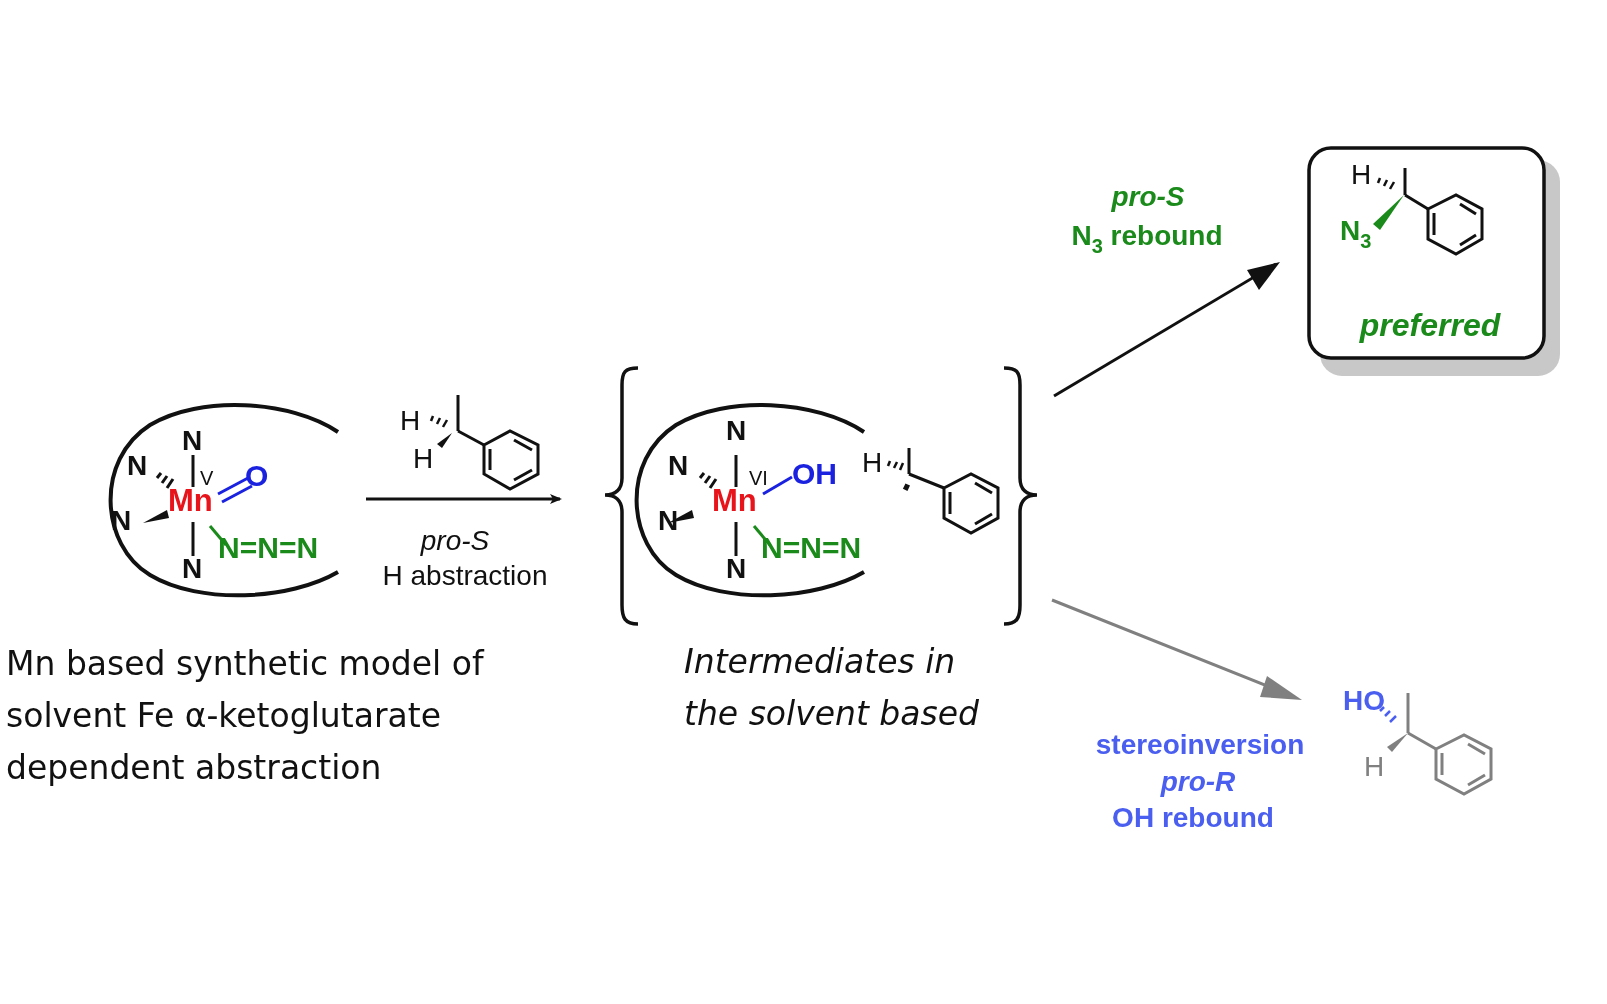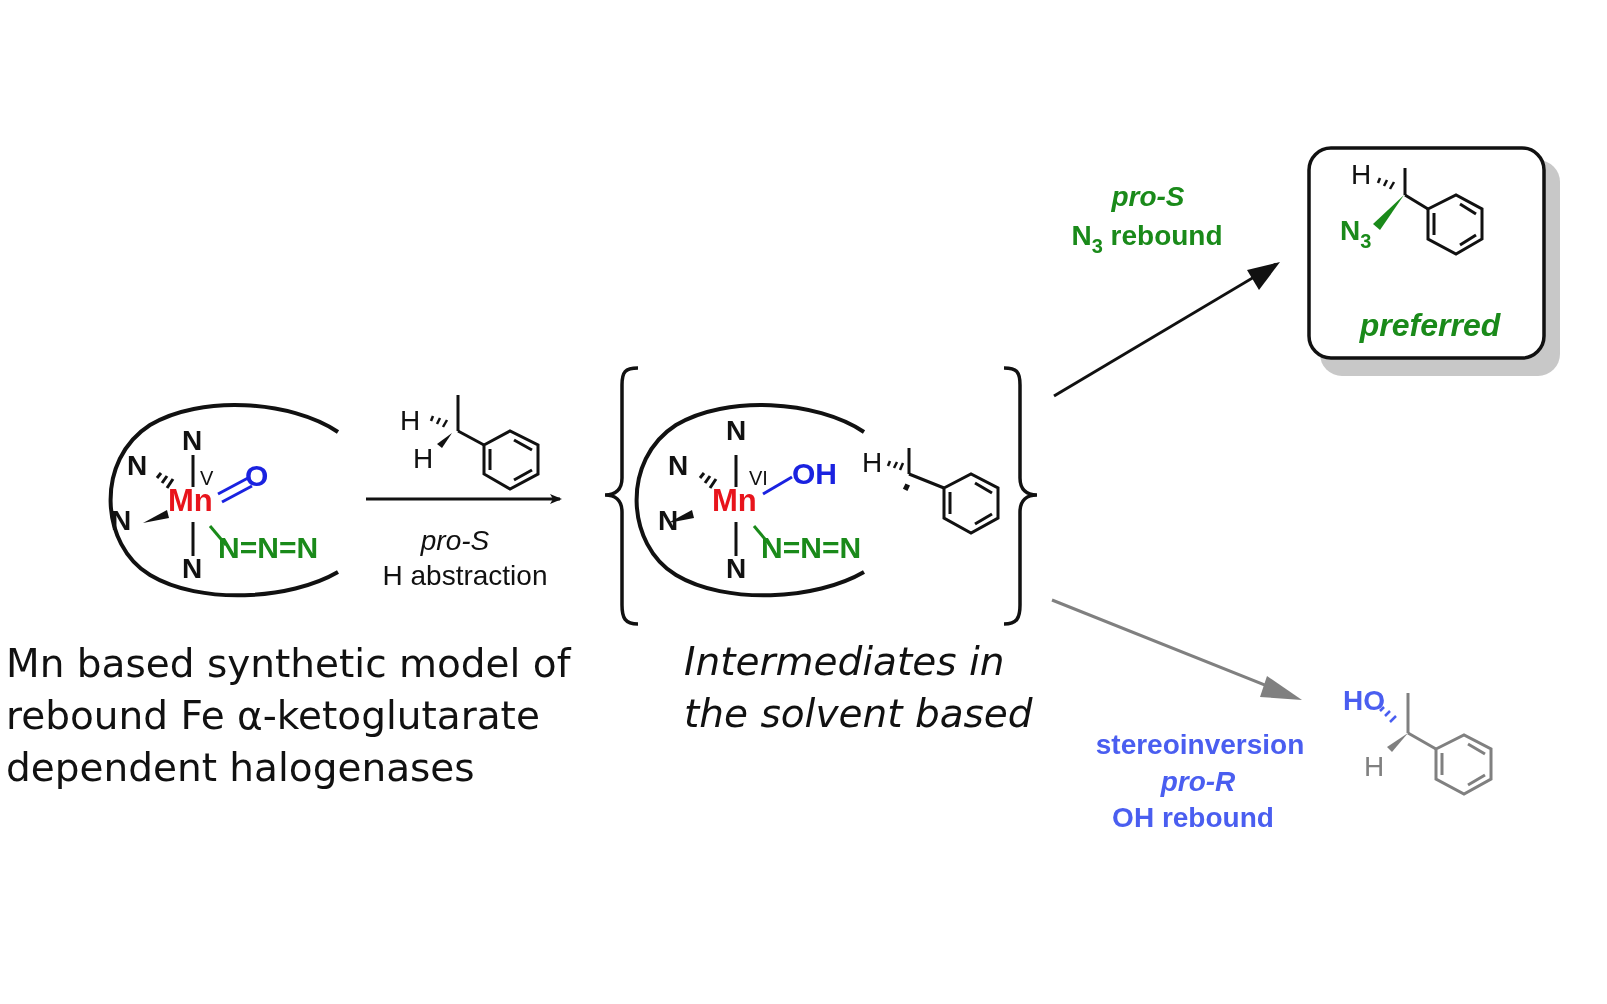--- a/index.html
+++ b/index.html
@@ -1,21 +1,21 @@
 <!DOCTYPE html>
 <html><head>
 <meta charset="utf-8">
 <style>
   html, body { margin:0; padding:0; background:#ffffff; }
   body { width:1607px; height:1004px; position:relative; overflow:hidden;
          font-family:"Liberation Sans", sans-serif; }
   svg { position:absolute; left:0; top:0; }
   .atom { font-family:"Liberation Sans", sans-serif; font-weight:bold; }
   .lbl { font-family:"Liberation Sans", sans-serif; }
-  .caption { position:absolute; font-family:"DejaVu Sans", sans-serif; color:#111; font-size:39px; line-height:52px; }
+  .caption { position:absolute; font-family:"DejaVu Sans", sans-serif; color:#111; font-size:33px; line-height:52px; }
 </style>
 </head>
 <body>
 
 <svg width="1607" height="1004" viewBox="0 0 1607 1004">
   <defs>
     <marker id="arrowBlack" markerWidth="12" markerHeight="10" refX="10" refY="5" orient="auto" markerUnits="userSpaceOnUse">
       <path d="M0,0 L12,5 L0,10 L3,5 Z" fill="#111"></path>
     </marker>
   </defs>
@@ -156,19 +156,19 @@
     <line x1="1408" y1="733" x2="1436" y2="749" stroke="#808080" stroke-width="3"></line>
     <polygon points="1436,749 1464,735 1491,749 1491,779 1464,794 1436,779" fill="none" stroke="#808080" stroke-width="3"></polygon>
     <line x1="1442" y1="753" x2="1442" y2="775" stroke="#808080" stroke-width="3"></line>
     <line x1="1468" y1="744" x2="1485" y2="754" stroke="#808080" stroke-width="3"></line>
     <line x1="1468" y1="785" x2="1485" y2="775" stroke="#808080" stroke-width="3"></line>
   </g>
 </svg>
 
 <div class="caption" style="left:6px; top:638px;">
   <div>Mn based synthetic model of</div>
-  <div>rebound Fe α-ketoglutarate</div>
-  <div>dependent halogenases</div>
+  <div>solvent Fe α-ketoglutarate</div>
+  <div>dependent abstraction</div>
 </div>
 <div class="caption" style="left:684px; top:636px;font-style:italic;">
   <div>Intermediates in</div>
   <div>the solvent based</div>
 </div>
 
 </body></html>

